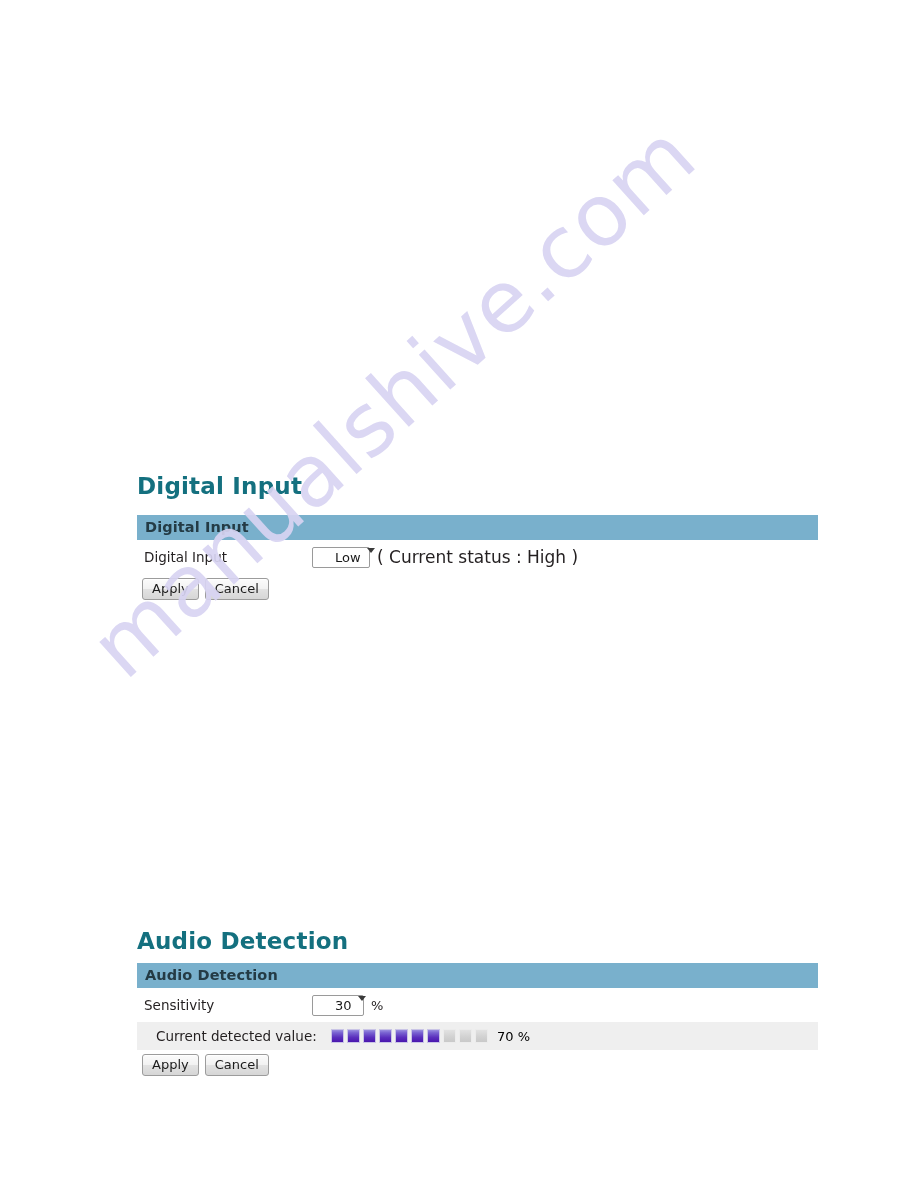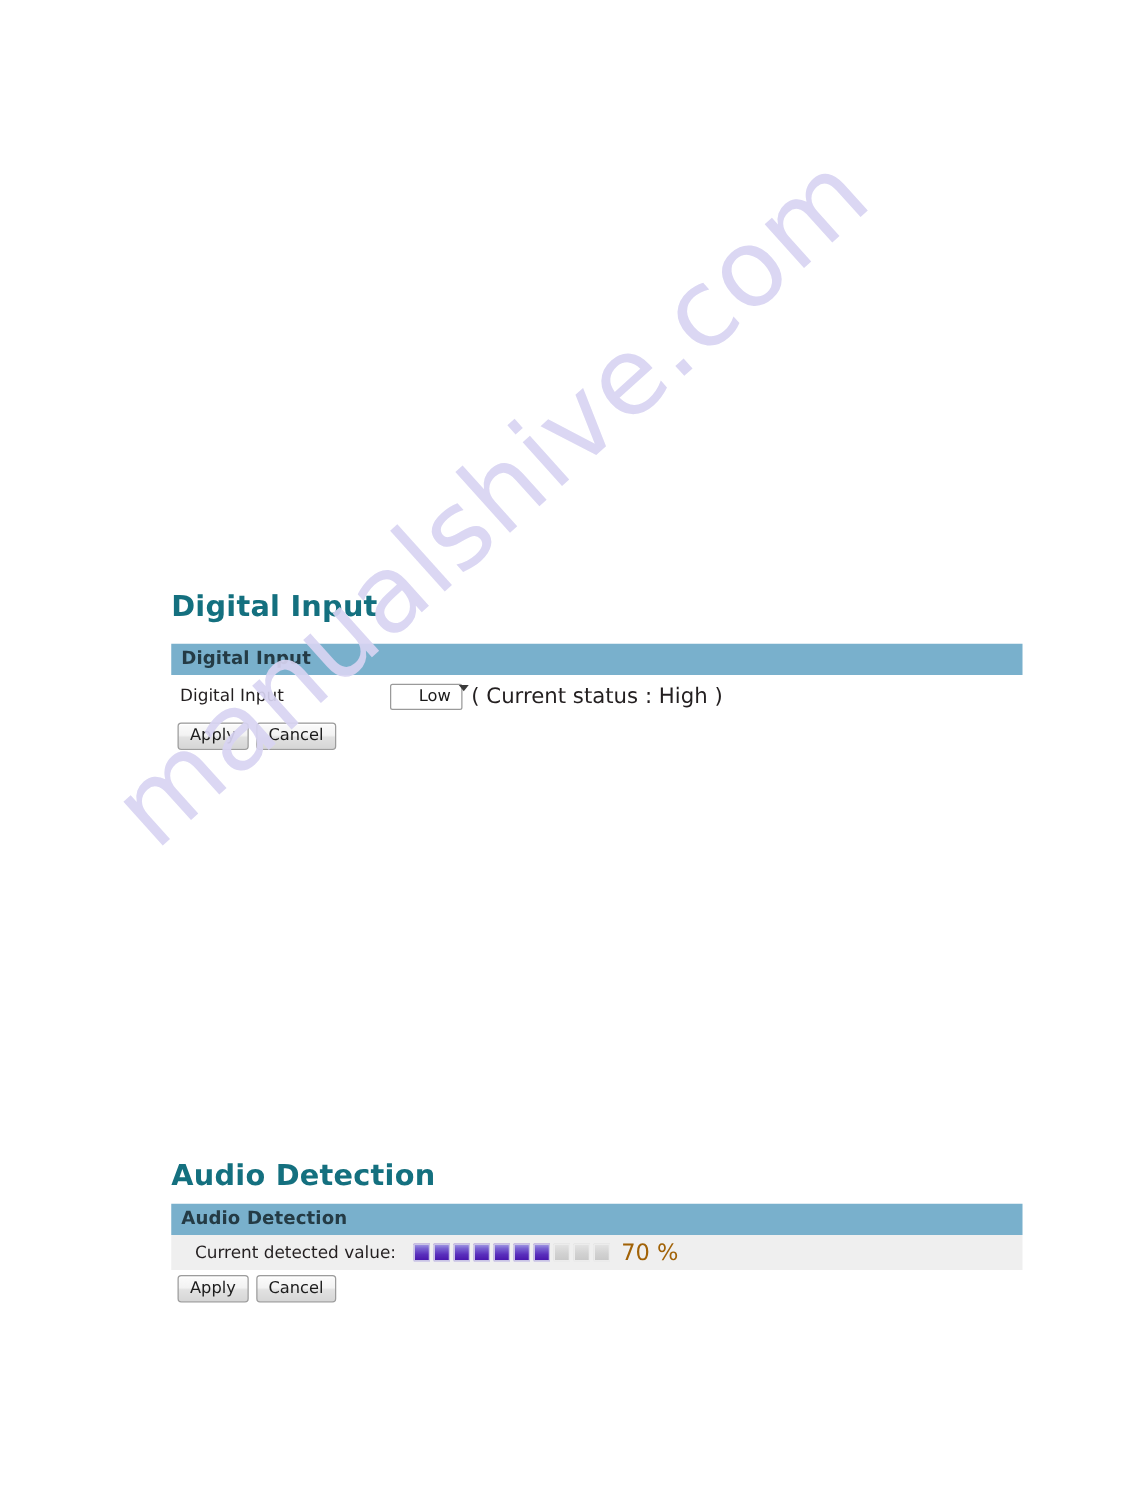--- a/index.html
+++ b/index.html
@@ -181,22 +181,22 @@
   }
   .meter .seg.on {
     background: linear-gradient(to bottom, #9a8ee0 0%, #7a64d2 22%, #5a2fbd 62%, #4a17ad 100%);
     border: 1px solid #c9c4e6;
   }
   .meter .seg.off {
     background: linear-gradient(to bottom, #e2e2e2 0%, #d2d2d2 55%, #c9c9c9 100%);
     border: 1px solid #ececec;
   }
   .meter-value {
-    font-size: 18px;
-    color: #a16207;
+    font-size: 13px;
+    color: #000000;
     margin-left: 6px;
     white-space: nowrap;
   }
 
   .meter-label {
     font-size: 13.5px;
     color: #231f20;
     width: 175px;
     flex: 0 0 auto;
     white-space: nowrap;
@@ -250,20 +250,30 @@
   </div>
 
   <div class="section" id="section-audio-detection">
 
     <h2 class="page-title">Audio Detection</h2>
 
     <div class="panel">
 
       <div class="panel-header">Audio Detection</div>
 
+      <div class="row row-field">
+        <span class="field-label">Sensitivity</span>
+
+        <span class="select select-sens">
+          <span class="sel-value">30</span>
+          <span class="caret"></span>
+        </span>
+
+        <span class="unit">%</span>
+      </div>
 
       <div class="row row-shaded">
         <span class="meter-label">Current detected value:</span>
 
         <span class="meter" id="level-meter">
             <span class="seg on"></span>
             <span class="seg on"></span>
             <span class="seg on"></span>
             <span class="seg on"></span>
             <span class="seg on"></span>

